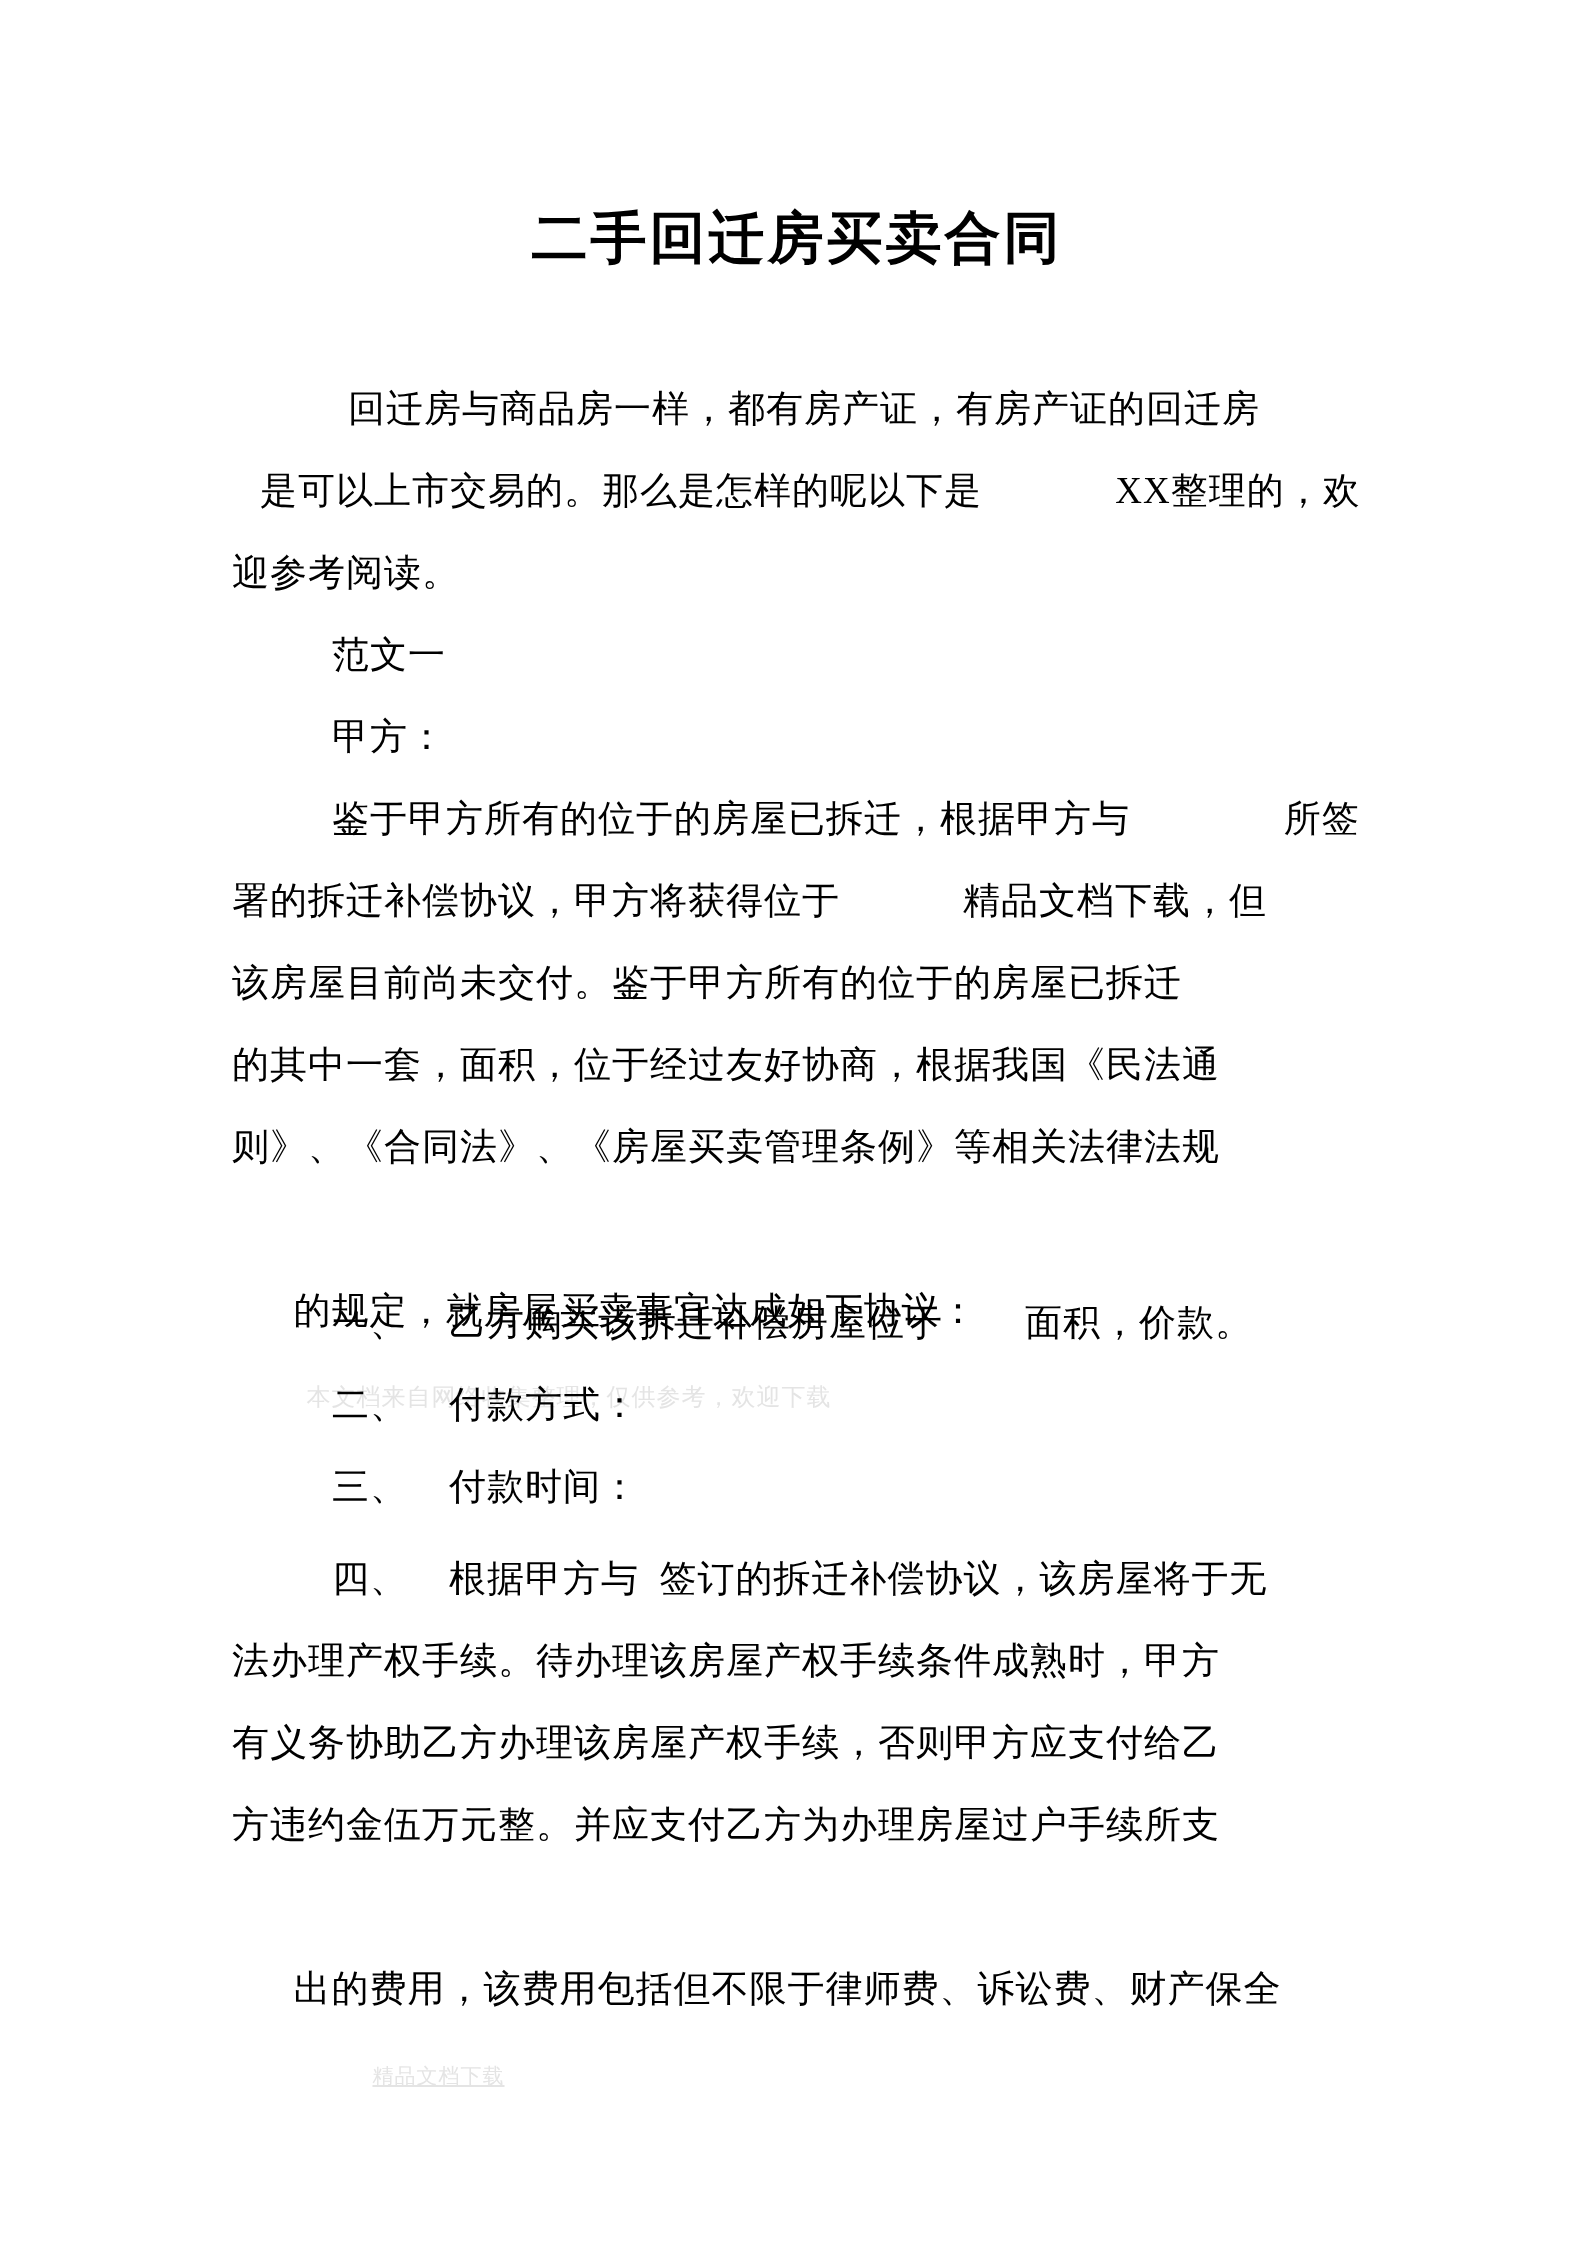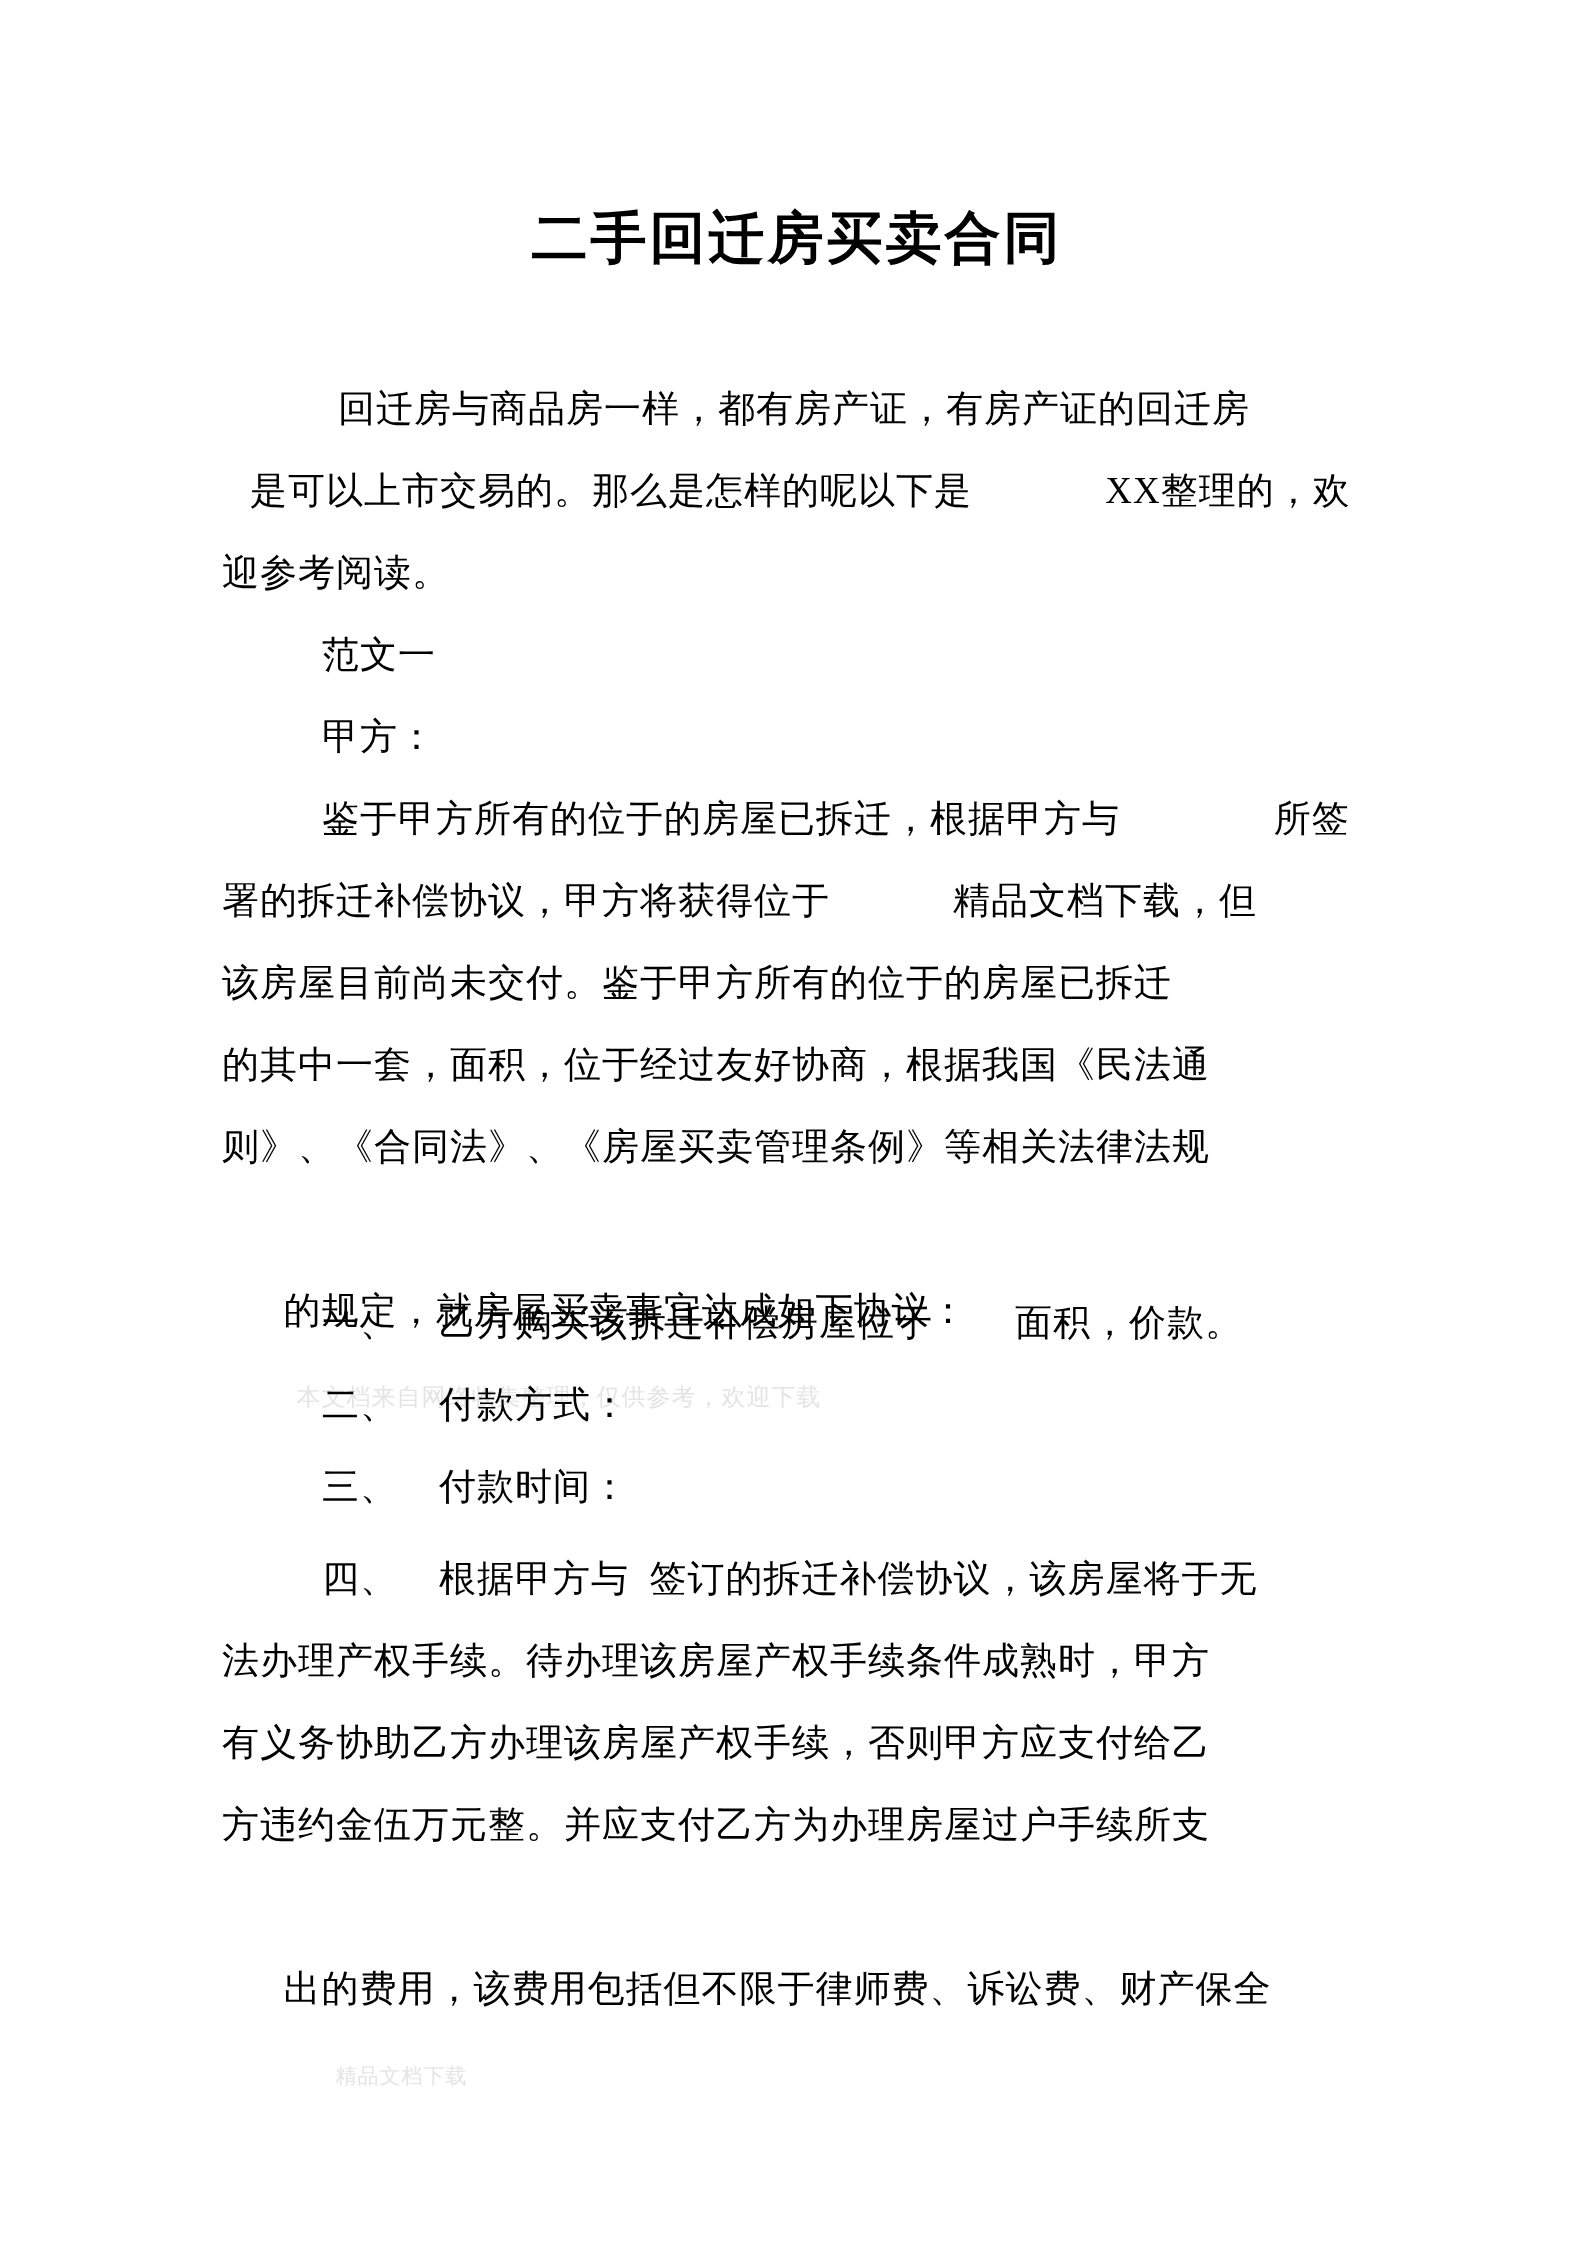--- a/index.html
+++ b/index.html
@@ -24,21 +24,21 @@
     text-align: center;
     font-size: 56px;
     font-weight: bold;
     line-height: 60px;
     letter-spacing: 3px;
     white-space: pre;
   }
   .content {
     position: absolute;
     top: 368px;
-    left: 222px;
+    left: 232px;
     width: 1160px;
   }
   .line {
     height: 82px;
     line-height: 82px;
     font-size: 37px;
     white-space: pre;
     letter-spacing: 1px;
   }
   
@@ -46,21 +46,21 @@
   .ind-b { padding-left: 28px; }   
   .ind-c { padding-left: 100px; }  
   .gap-list { margin-top: 12px; }  
   .gap-item4 { margin-top: 10px; font-family: Liberation Serif, serif; } 
   .watermark {
     font-size: 24px;
     color: #e4e4e4;
     letter-spacing: 1px;
   }
   .wm-inline { margin-left: 13px; }
-  .wm-end { margin-left: 52px; font-size: 21px; }
+  .wm-end { margin-left: 79px; font-size: 21px; text-decoration: underline; }
 </style>
 </head>
 <body>
 
 <div class="page">
 
   <div class="doc-title">二手回迁房买卖合同</div>
 
   <div class="content">
 

